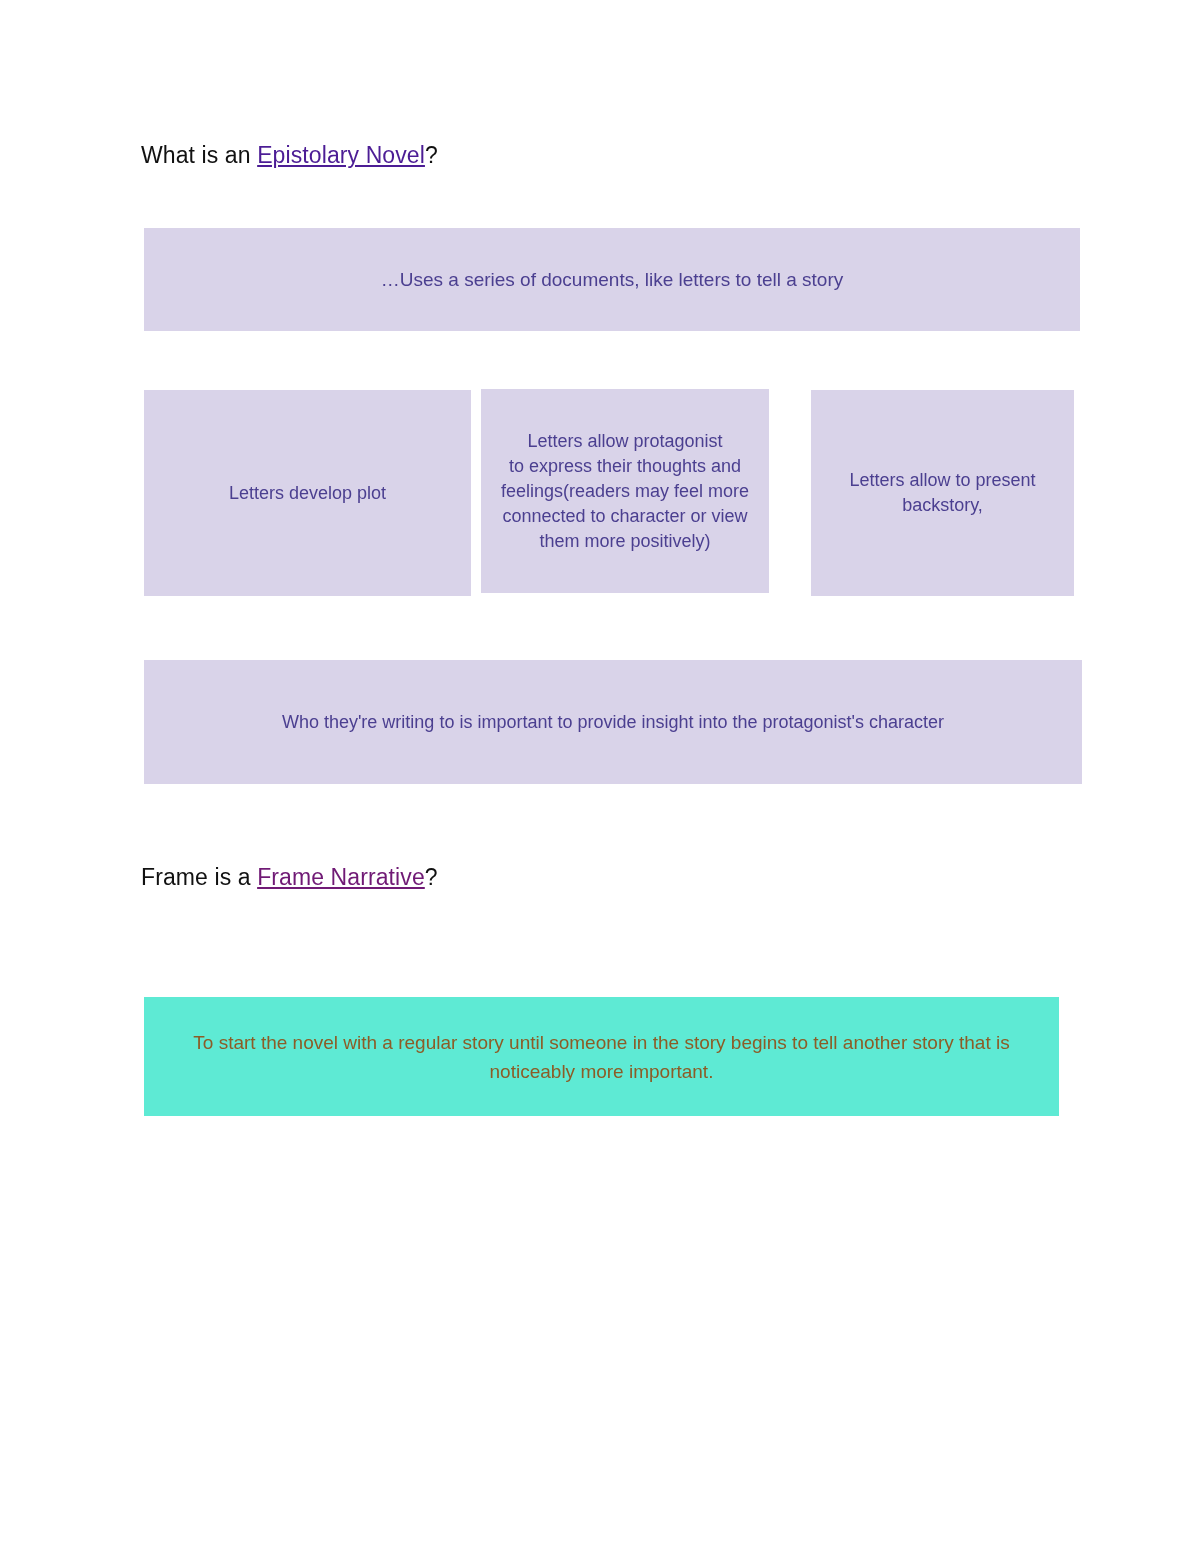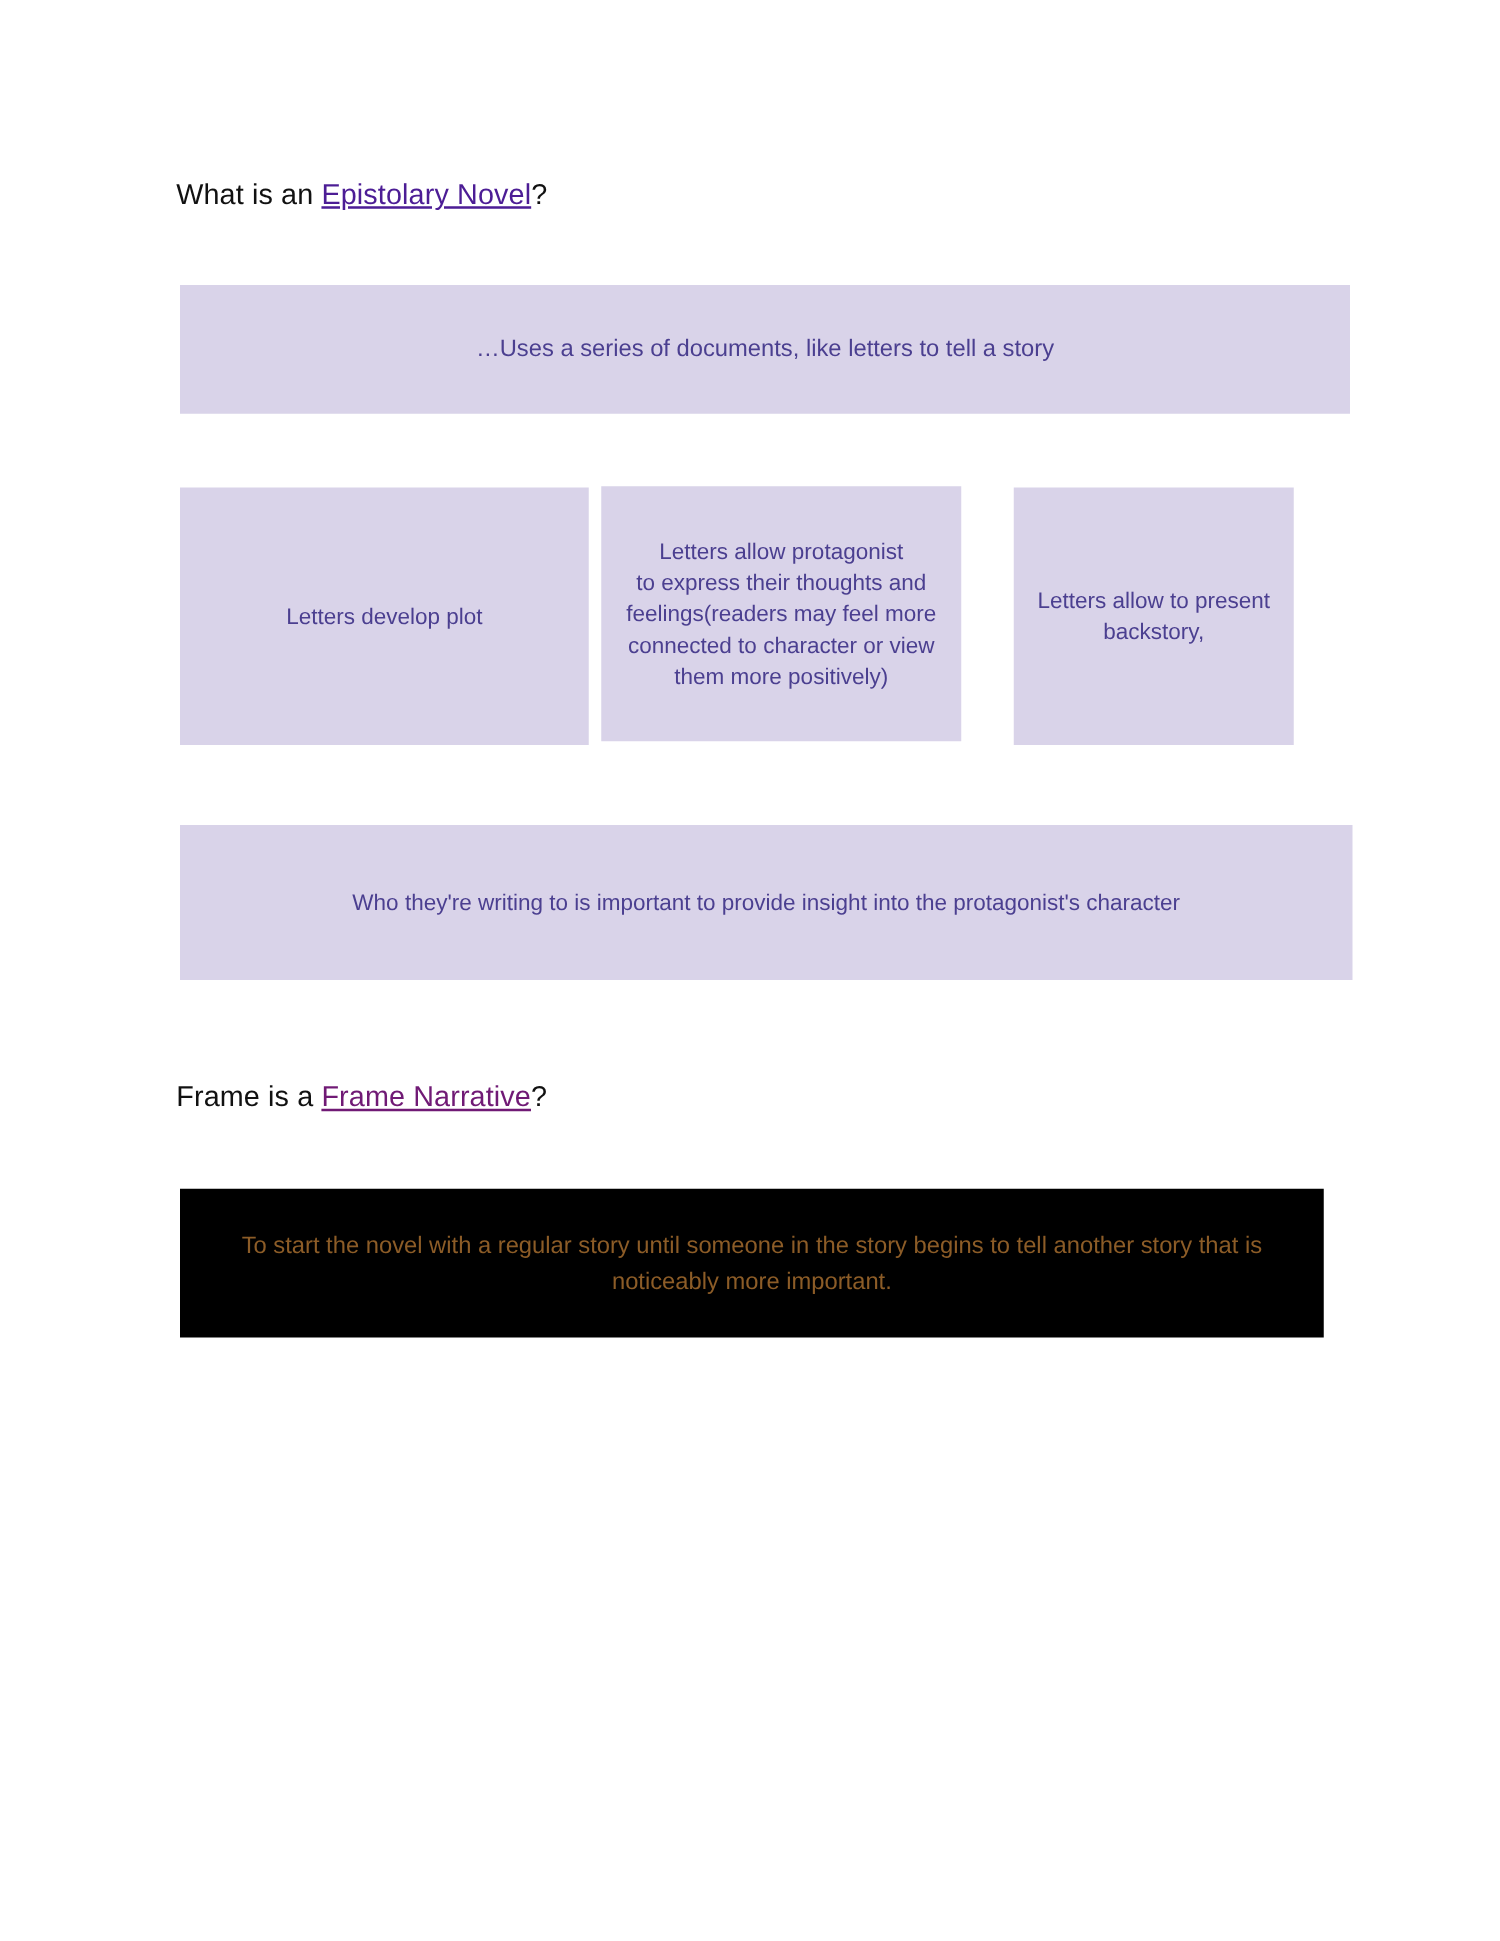--- a/index.html
+++ b/index.html
@@ -52,22 +52,23 @@
     align-items: center;
     justify-content: center;
     text-align: center;
     box-sizing: border-box;
   }
   .box-purple {
     background: #d9d3e9;
     color: #4b3f90;
   }
   .box-orange {
-    background: #000000;
+    background: #5eead4;
     color: #8c5c27;
+    margin-top: 46px;
   }
   .box-text {
     display: block;
     white-space: pre-line;
   }
 
   
   #box-uses {
     left: 144px;
     top: 228px;
@@ -92,21 +93,21 @@
     width: 288px;
     height: 204px;
     font-size: 18px;
     line-height: 25px;
     padding: 0 6px;
   }
 
   #box-backstory {
     left: 811px;
     top: 390px;
-    width: 224px;
+    width: 263px;
     height: 206px;
     font-size: 18px;
     line-height: 25px;
     padding: 0 8px;
   }
 
   #box-insight {
     left: 144px;
     top: 660px;
     width: 938px;

